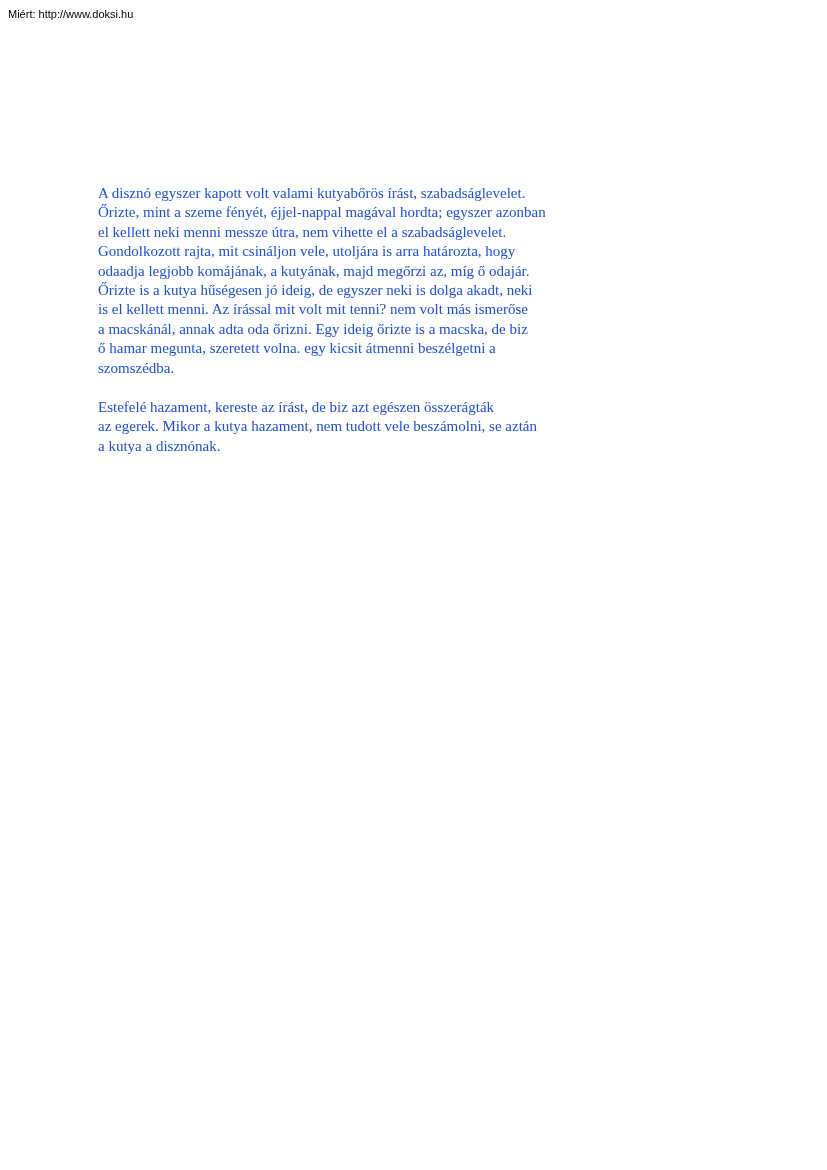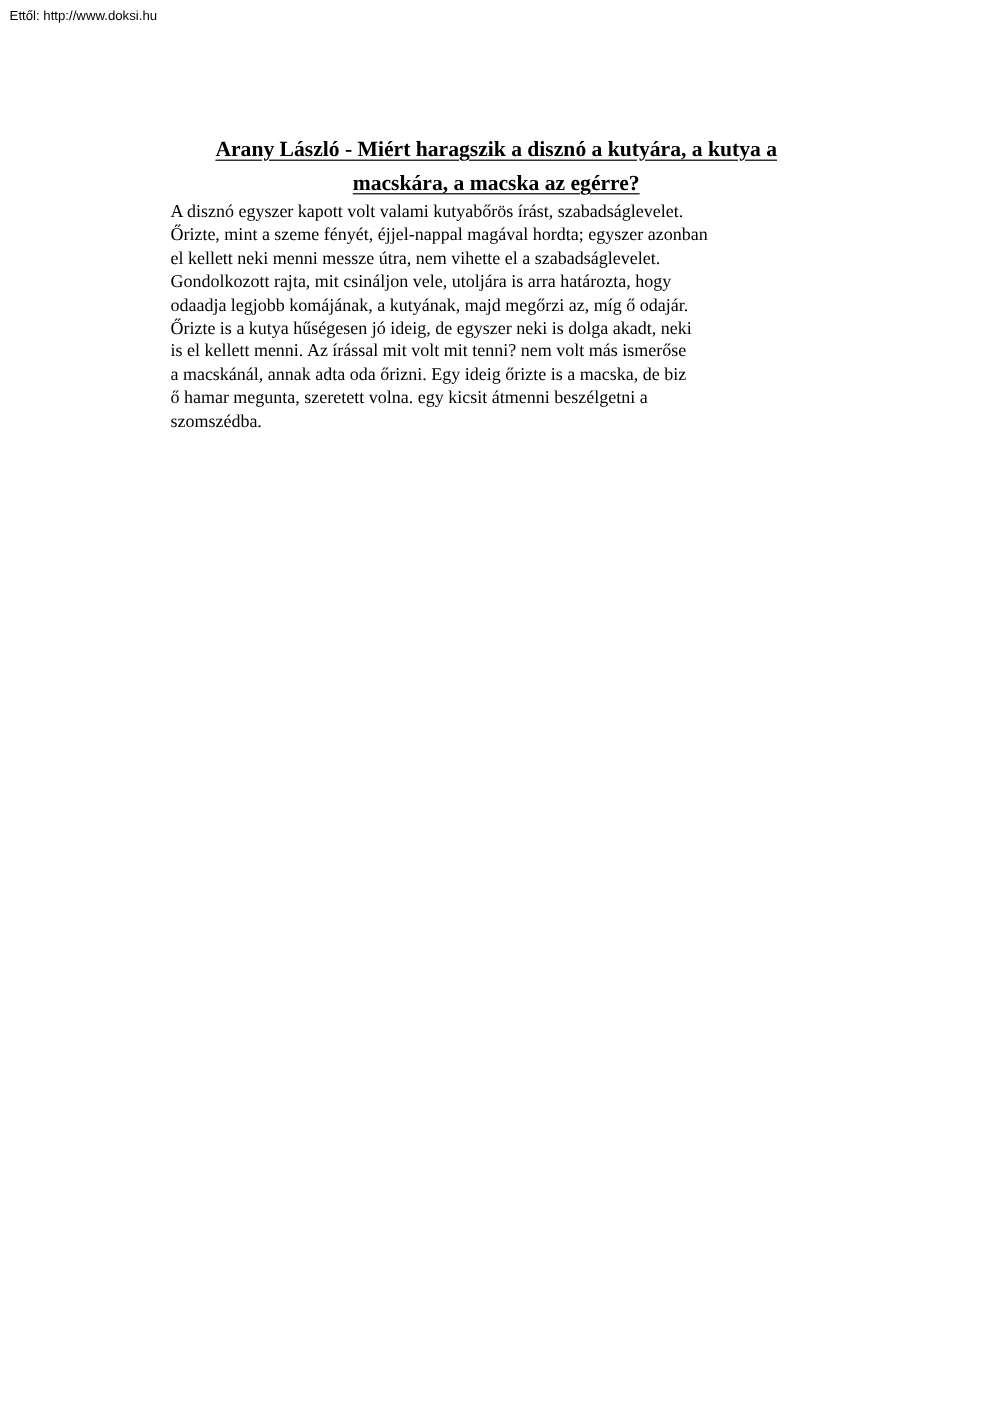--- a/index.html
+++ b/index.html
@@ -36,48 +36,48 @@
     font-size: 18px;
     line-height: 28px;
     text-decoration: underline;
     text-underline-offset: 3px;
     white-space: pre-line;
     color: #000000;
   }
   .content {
     position: absolute;
     left: 98px;
-    top: 168px;
+    top: 184px;
     width: 600px;
     font-size: 15px;
     line-height: 19.4px;
-    color: #000000;
-    margin-left: 44px;
+    color: #1d4ed8;
   }
   .content p {
     margin: 0 0 20px 0;
     white-space: pre;
   }
 </style>
 </head>
 <body>
 
 <div class="page">
 
-  <div class="source-label">Ettől: http://www.doksi.hu</div>
+  <div class="source-label">Miért: http://www.doksi.hu</div>
 
-  <h1 class="doc-title">Arany László - Miért haragszik a disznó a kutyára, a kutya a
-macskára, a macska az egérre?</h1>
 
   <div class="content">
     <p>A disznó egyszer kapott volt valami kutyabőrös írást, szabadságlevelet.
 Őrizte, mint a szeme fényét, éjjel-nappal magával hordta; egyszer azonban
 el kellett neki menni messze útra, nem vihette el a szabadságlevelet.
 Gondolkozott rajta, mit csináljon vele, utoljára is arra határozta, hogy
 odaadja legjobb komájának, a kutyának, majd megőrzi az, míg ő odajár.
 Őrizte is a kutya hűségesen jó ideig, de egyszer neki is dolga akadt, neki
 is el kellett menni. Az írással mit volt mit tenni? nem volt más ismerőse
 a macskánál, annak adta oda őrizni. Egy ideig őrizte is a macska, de biz
 ő hamar megunta, szeretett volna. egy kicsit átmenni beszélgetni a
 szomszédba.</p>
+    <p>Estefelé hazament, kereste az írást, de biz azt egészen összerágták
+az egerek. Mikor a kutya hazament, nem tudott vele beszámolni, se aztán
+a kutya a disznónak.</p>
   </div>
 
 </div>
 
 </body></html>

